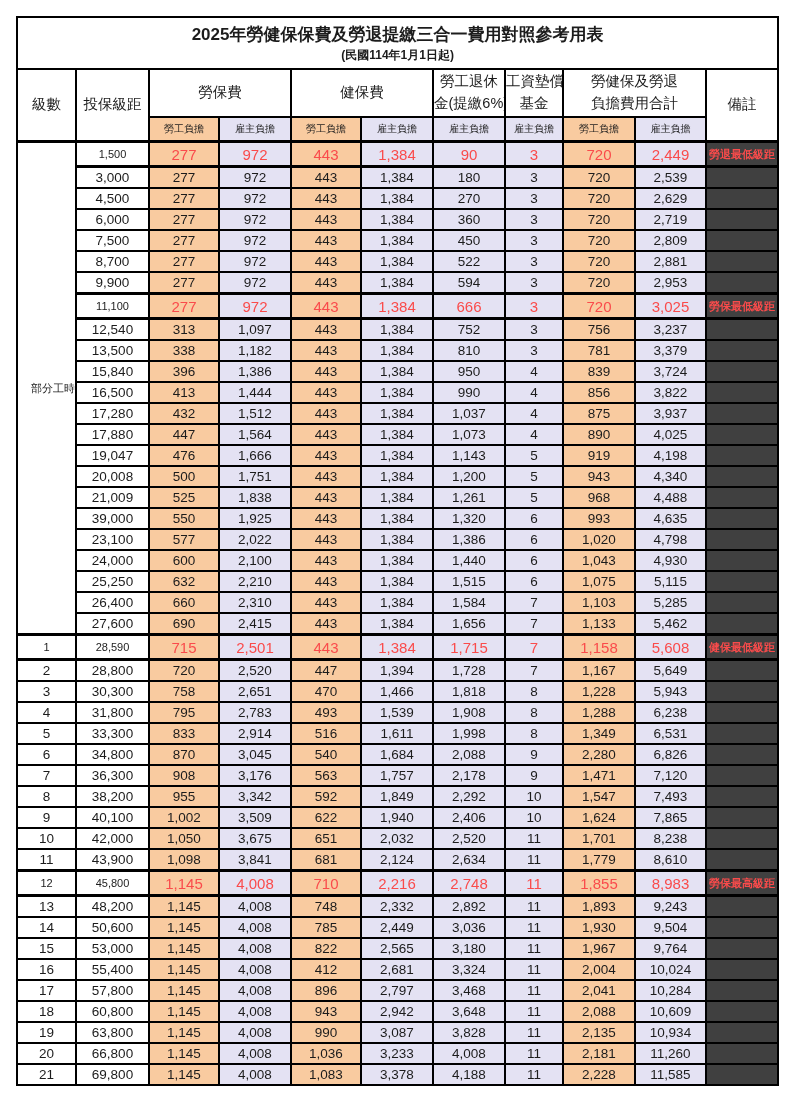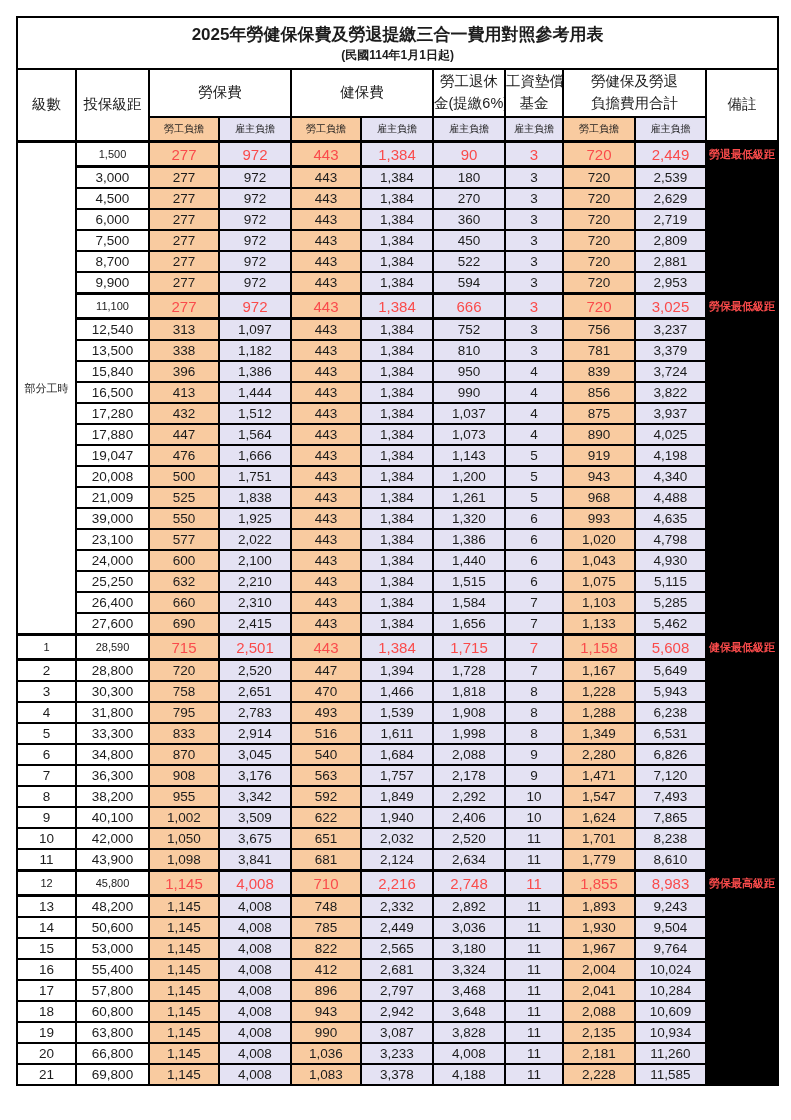--- a/index.html
+++ b/index.html
@@ -37,24 +37,24 @@
     height: 22px; background: #fff;
   }
   th.emp, td.c-emp { background: #f9cba0; }
   th.er,  td.c-er  { background: #e4e2f3; }
   
   tbody td { font-size: 13.5px; height: 19px; background: #fff; }
   tbody td.c-emp { background: #f9cba0; }
   tbody td.c-er  { background: #e4e2f3; }
   tbody td.c-note {
     font-size: 11px; font-weight: bold;
-    color: #fa4b4b; background: #000000;
+    color: #fa4b4b; background: #404040;
   }
   td.c-level, td.c-bracket { background: #fff; }
-  td.pt { font-size: 13px; }
+  td.pt { font-size: 13px; text-align: right; }
   tr.hl td { height: 22px; border-top-width: 3px; border-bottom-width: 3px; }
   tr.hl td.c-bracket, tr.hl td.c-level { font-size: 11px; margin-left: 31px; }
   tr.hl td.val { color: #fa4b4b; font-size: 15px; }
 </style>
 </head>
 <body>
 
 <div class="sheet">
   <table>
     <colgroup>

